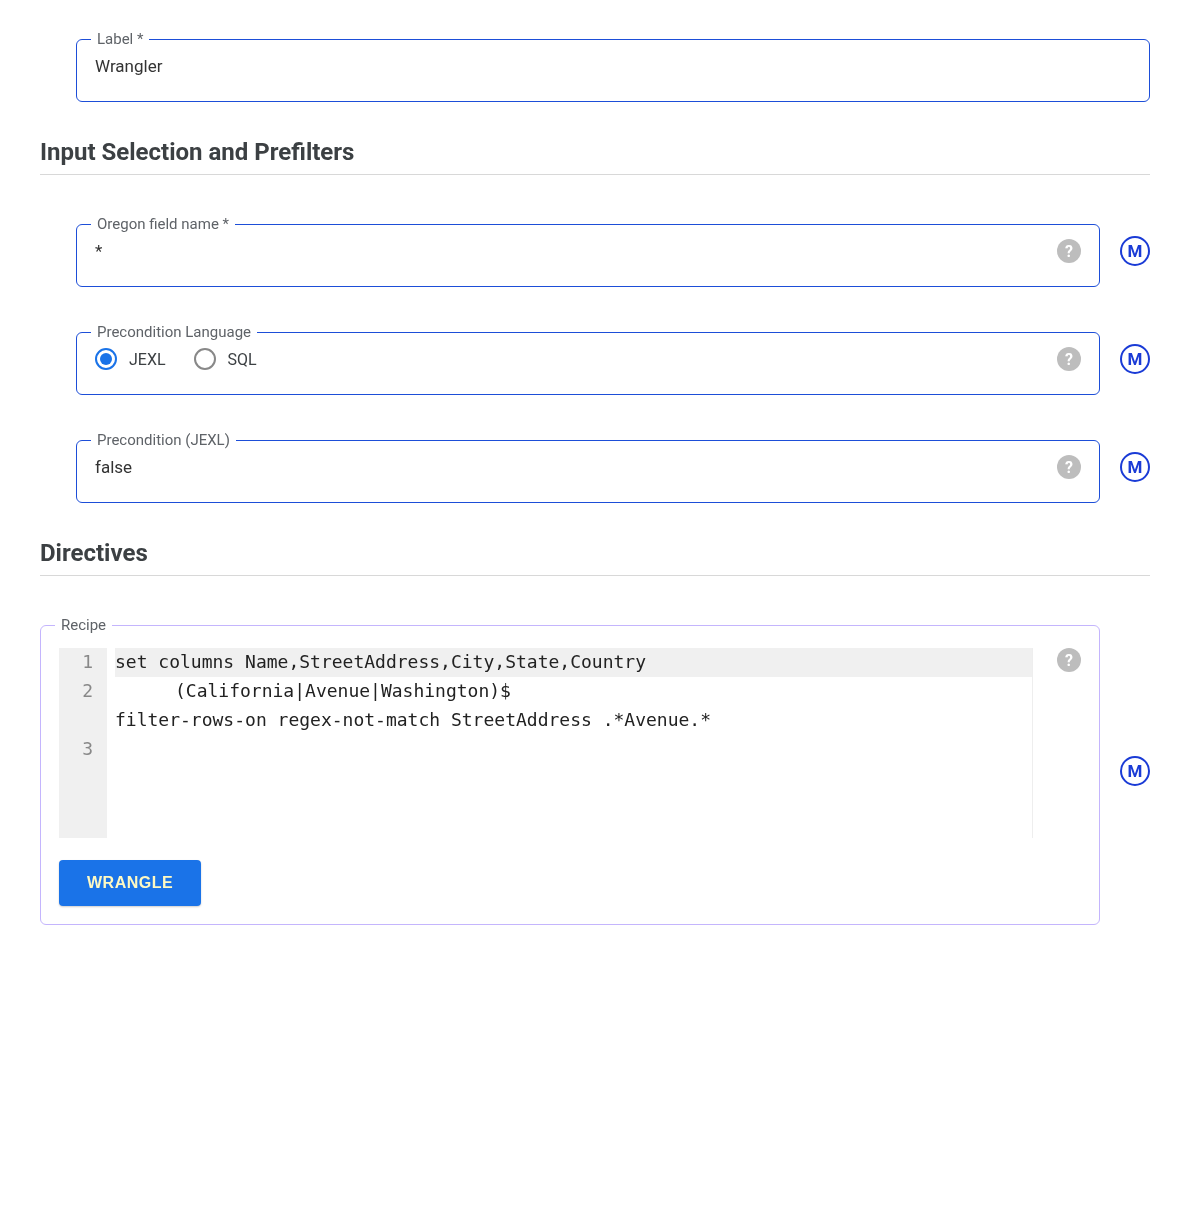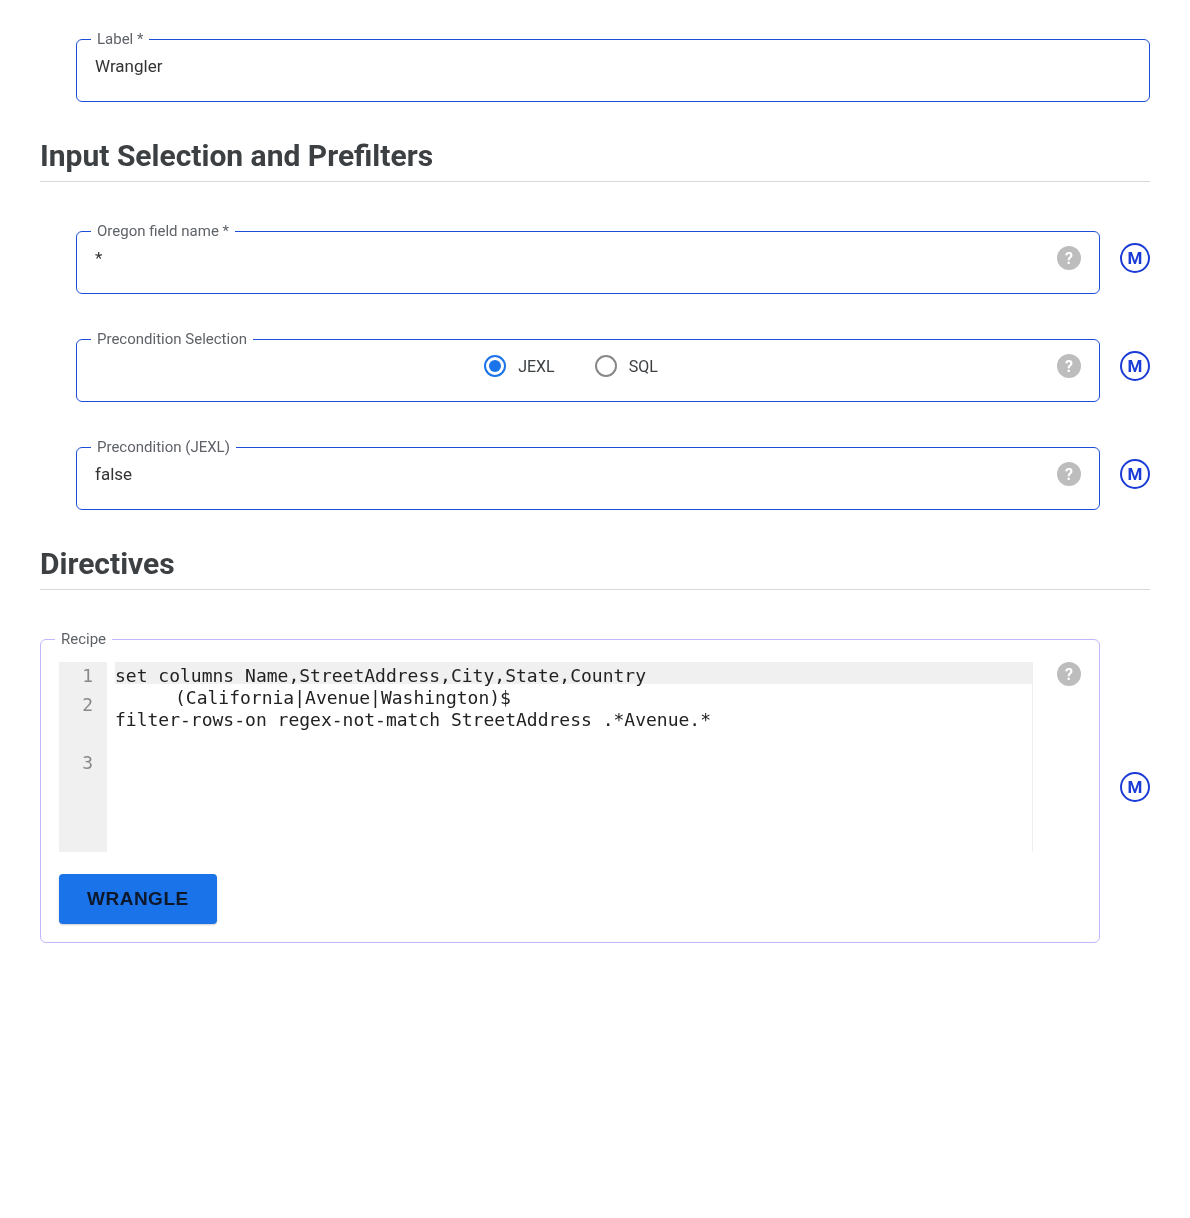--- a/index.html
+++ b/index.html
@@ -73,37 +73,36 @@
       display: inline-flex;
       align-items: center;
       justify-content: center;
       font-weight: 700;
       font-size: 17px;
       flex-shrink: 0;
       cursor: pointer;
       background: #fff;
     }
     .section-header {
-      font-size: 30px;
+      font-size: 24px;
       font-weight: 700;
       color: #3c4043;
       margin-top: 14px;
       margin-bottom: 8px;
     }
     .section-divider {
       border: none;
       border-top: 1px solid #d8d8d8;
       margin-bottom: 40px;
     }
     .radio-group {
       display: flex;
-      gap: 40px;
-      align-items: center;
-      flex: 1;
-      justify-content: center;
+      gap: 28px;
+      align-items: center;
+      flex: 1;
     }
     .radio-option {
       display: flex;
       align-items: center;
       gap: 12px;
       cursor: pointer;
     }
     .radio-circle {
       width: 22px;
       height: 22px;
@@ -165,29 +164,29 @@
       user-select: none;
       min-width: 48px;
     }
     .gutter div { height: 29px; }
     .code-lines {
       background: #fff;
       flex: 1;
       padding-left: 8px;
       color: #222;
     }
-    .code-lines .line { white-space: pre; height: 22px; }
+    .code-lines .line { white-space: pre; height: 29px; }
     .code-lines .line.highlighted { background: #f0f0f0; }
     .code-lines .wrapped { padding-left: 60px; }
     .wrangle-btn {
       margin-top: 22px;
       background: #1a73e8;
-      color: #0f172a;
+      color: #fef9c3;
       font-weight: 600;
-      font-size: 19px;
+      font-size: 16px;
       letter-spacing: 0.5px;
       border: none;
       border-radius: 4px;
       padding: 14px 28px;
       cursor: pointer;
       box-shadow: 0 1px 2px rgba(0,0,0,0.2);
     }
   </style>
 </head>
 <body>
@@ -215,21 +214,21 @@
         <span class="help-icon">?</span>
       </div>
     </fieldset>
   </div>
   <span class="macro-icon">M</span>
 </div>
 
 <div class="form-row">
   <div class="field-wrapper">
     <fieldset class="field">
-      <legend>Precondition Selection</legend>
+      <legend>Precondition Language</legend>
       <div class="field-content">
         <div class="radio-group">
           <div class="radio-option">
             <span class="radio-circle selected">
                 <span class="radio-dot"></span>
               </span>
             <span class="radio-label">JEXL</span>
           </div>
           <div class="radio-option">
             <span class="radio-circle"></span>

